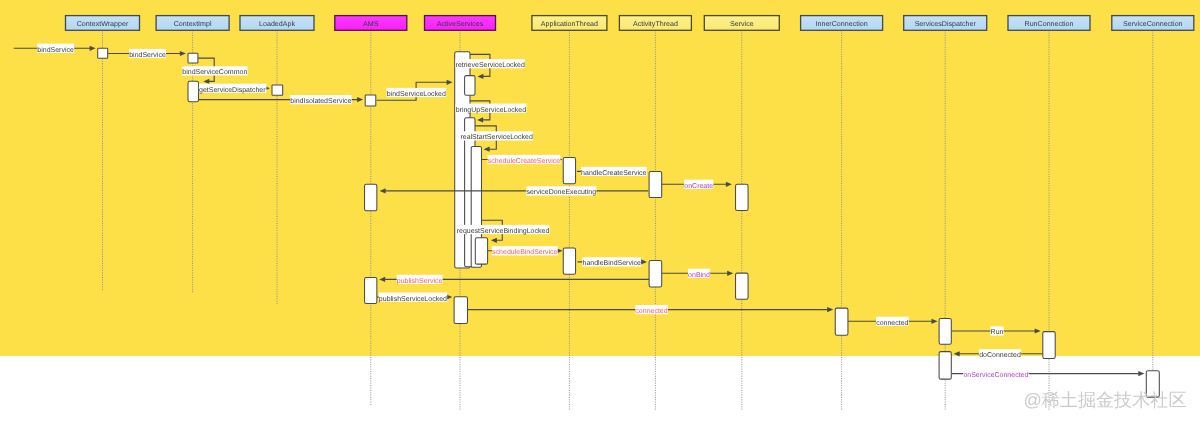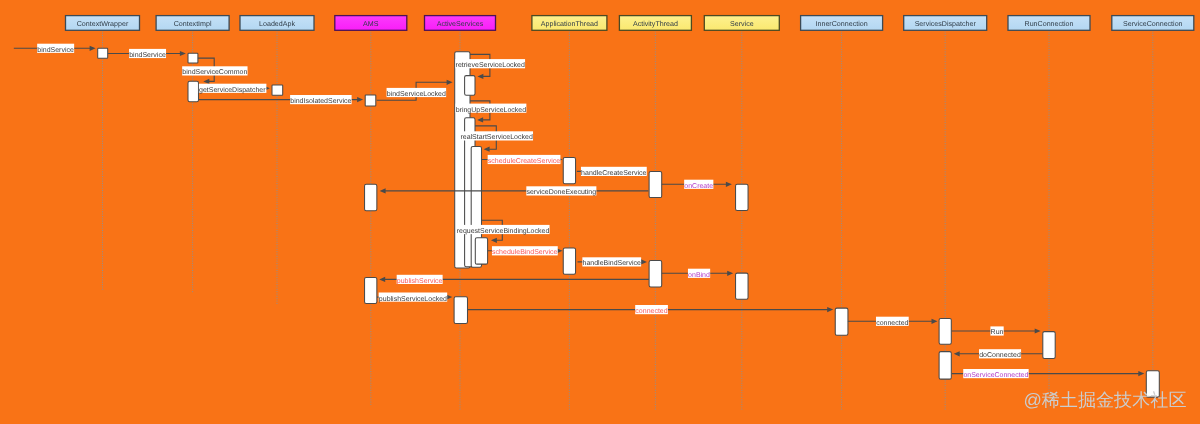--- a/index.html
+++ b/index.html
@@ -1,20 +1,20 @@
 <!DOCTYPE html>
 <html><head>
 <meta charset="utf-8">
 <title>Sequence Diagram</title>
 <style>
   html,body{margin:0;padding:0;background:#ffffff;}
   body{width:1200px;height:424px;overflow:hidden;font-family:"Liberation Sans",sans-serif;
        -webkit-font-smoothing:antialiased;text-rendering:geometricPrecision;}
   svg text{-webkit-font-smoothing:antialiased;}
-  #stage{position:relative;width:1200px;height:424px;background:#f97316;}
+  #stage{position:relative;width:1200px;height:356px;background:#fde047;}
   svg{display:block;}
   #stage{will-change:transform;}
 </style>
 </head>
 <body>
 
 <div id="stage">
   <svg id="svg" width="1200" height="424" viewBox="0 0 1200 424">
       <defs>
         <linearGradient id="g-blue" x1="0" y1="0" x2="0" y2="1">

